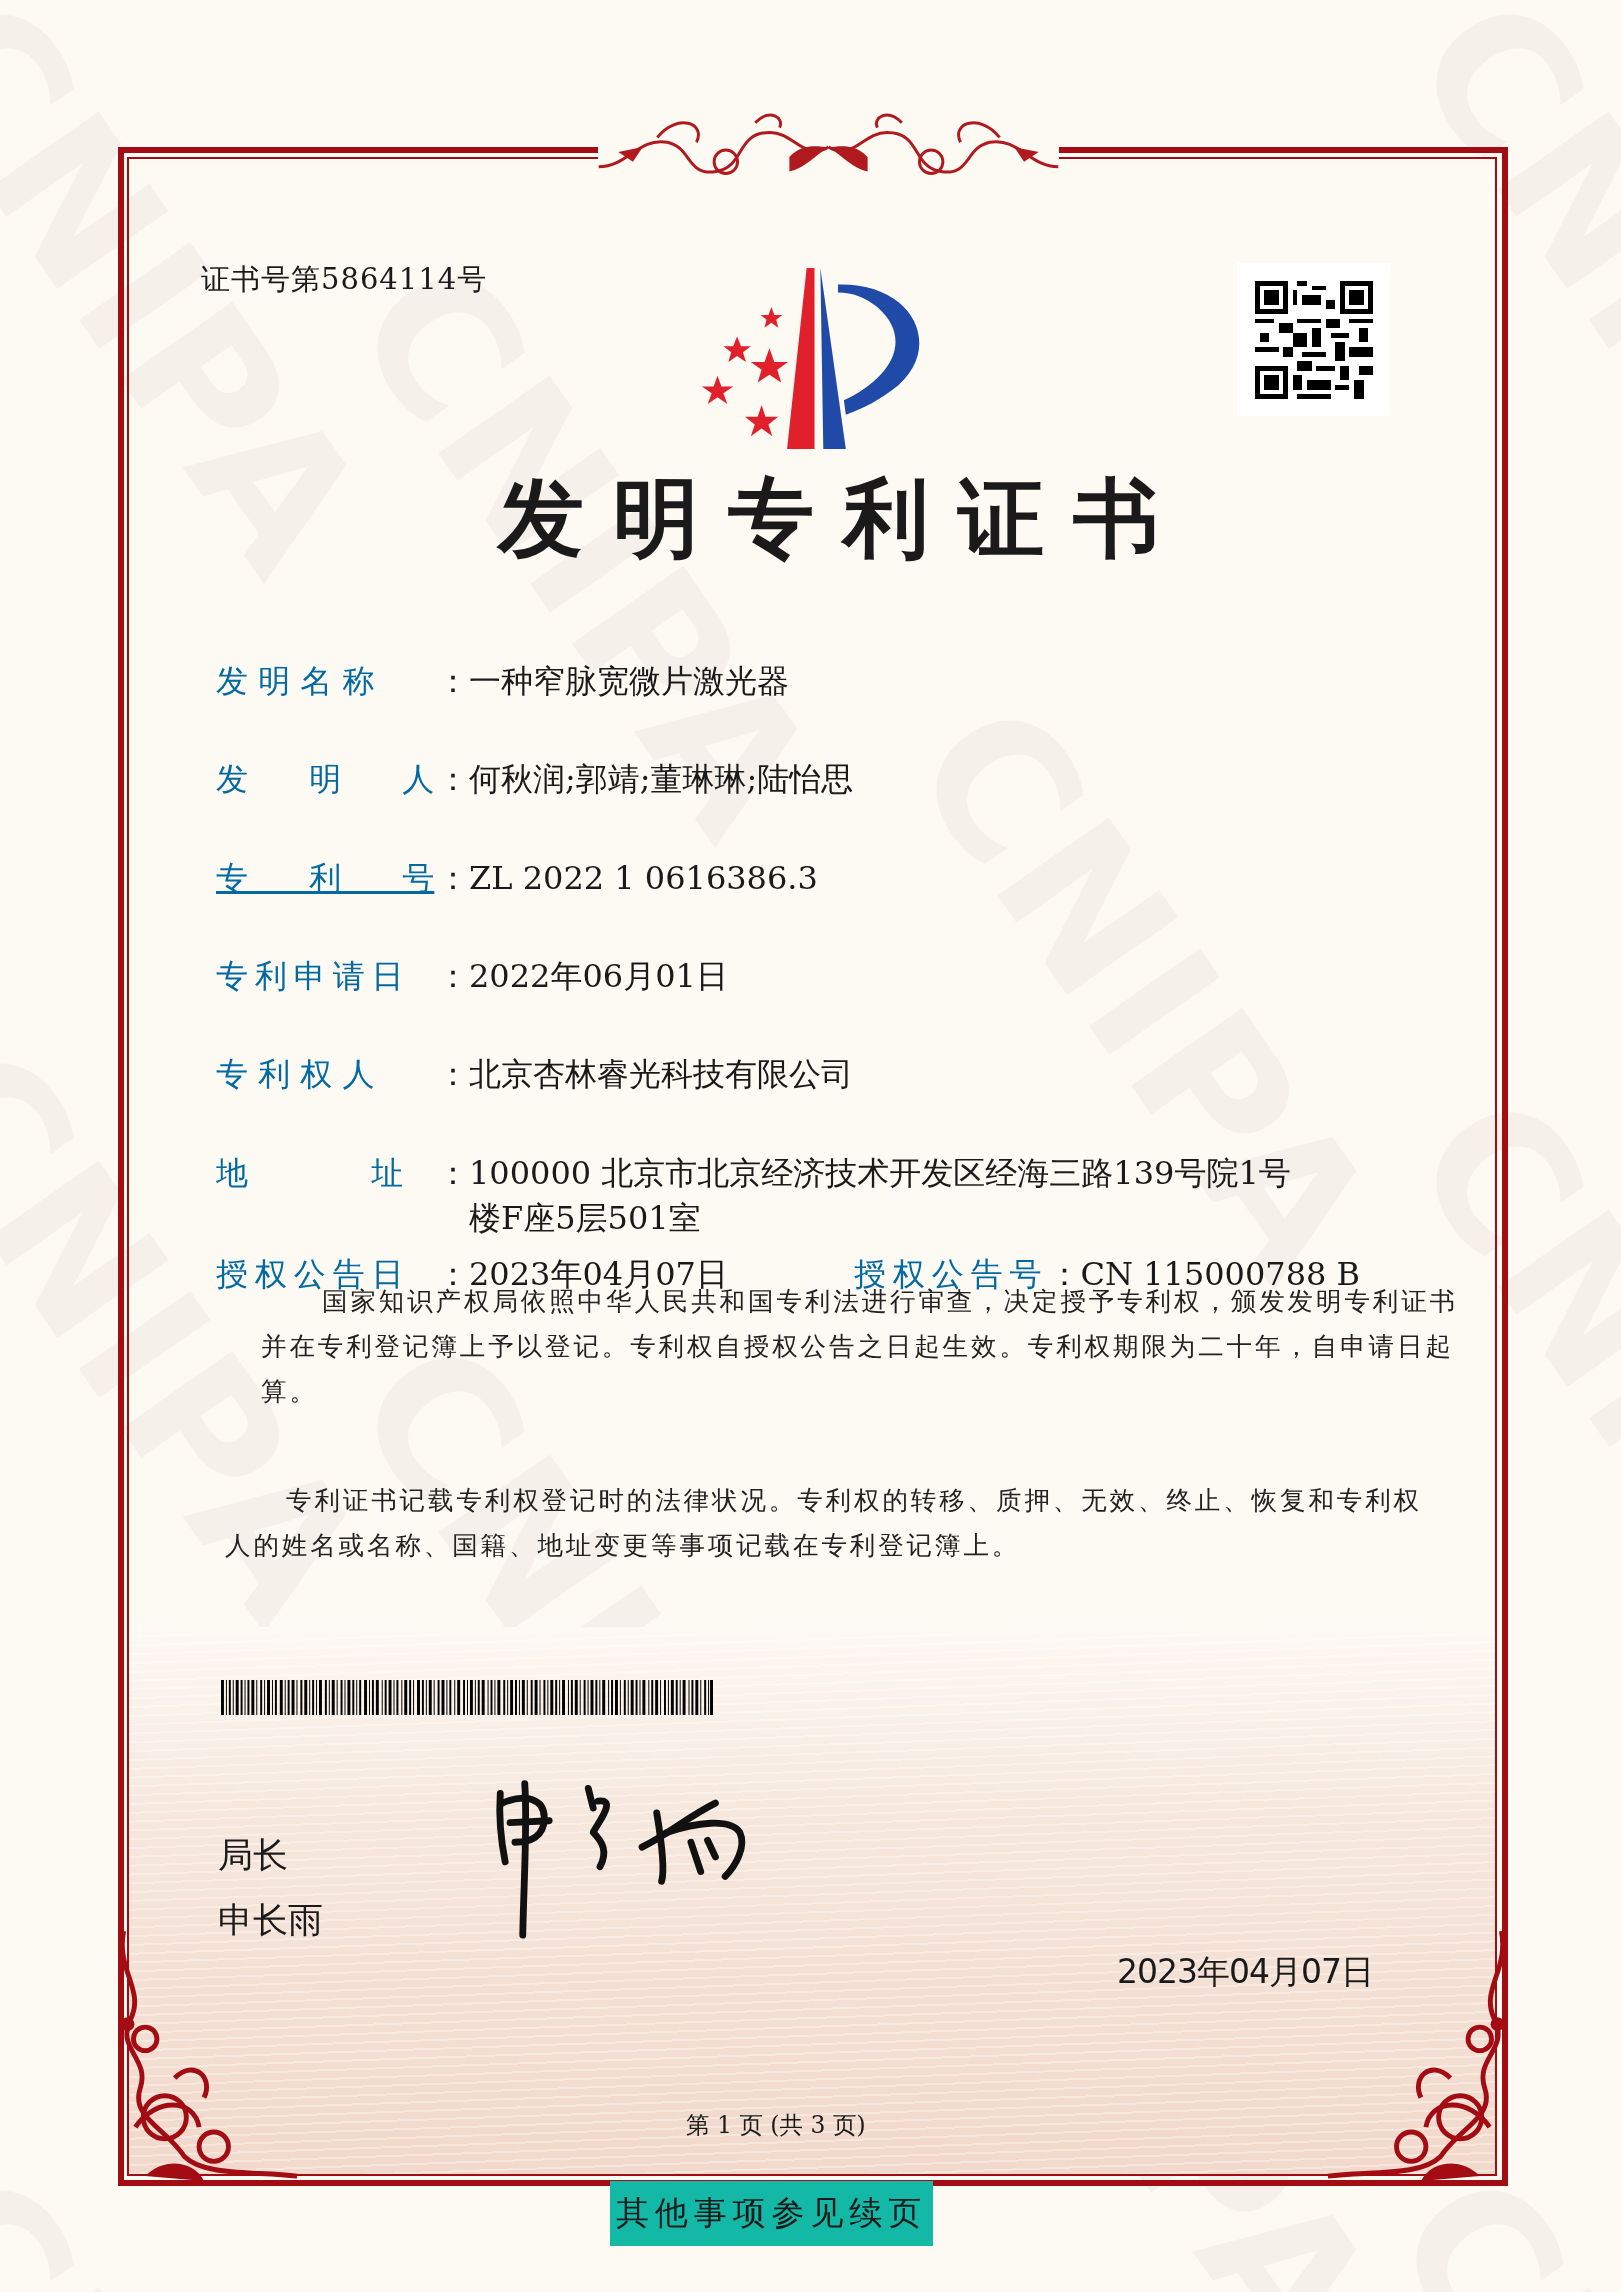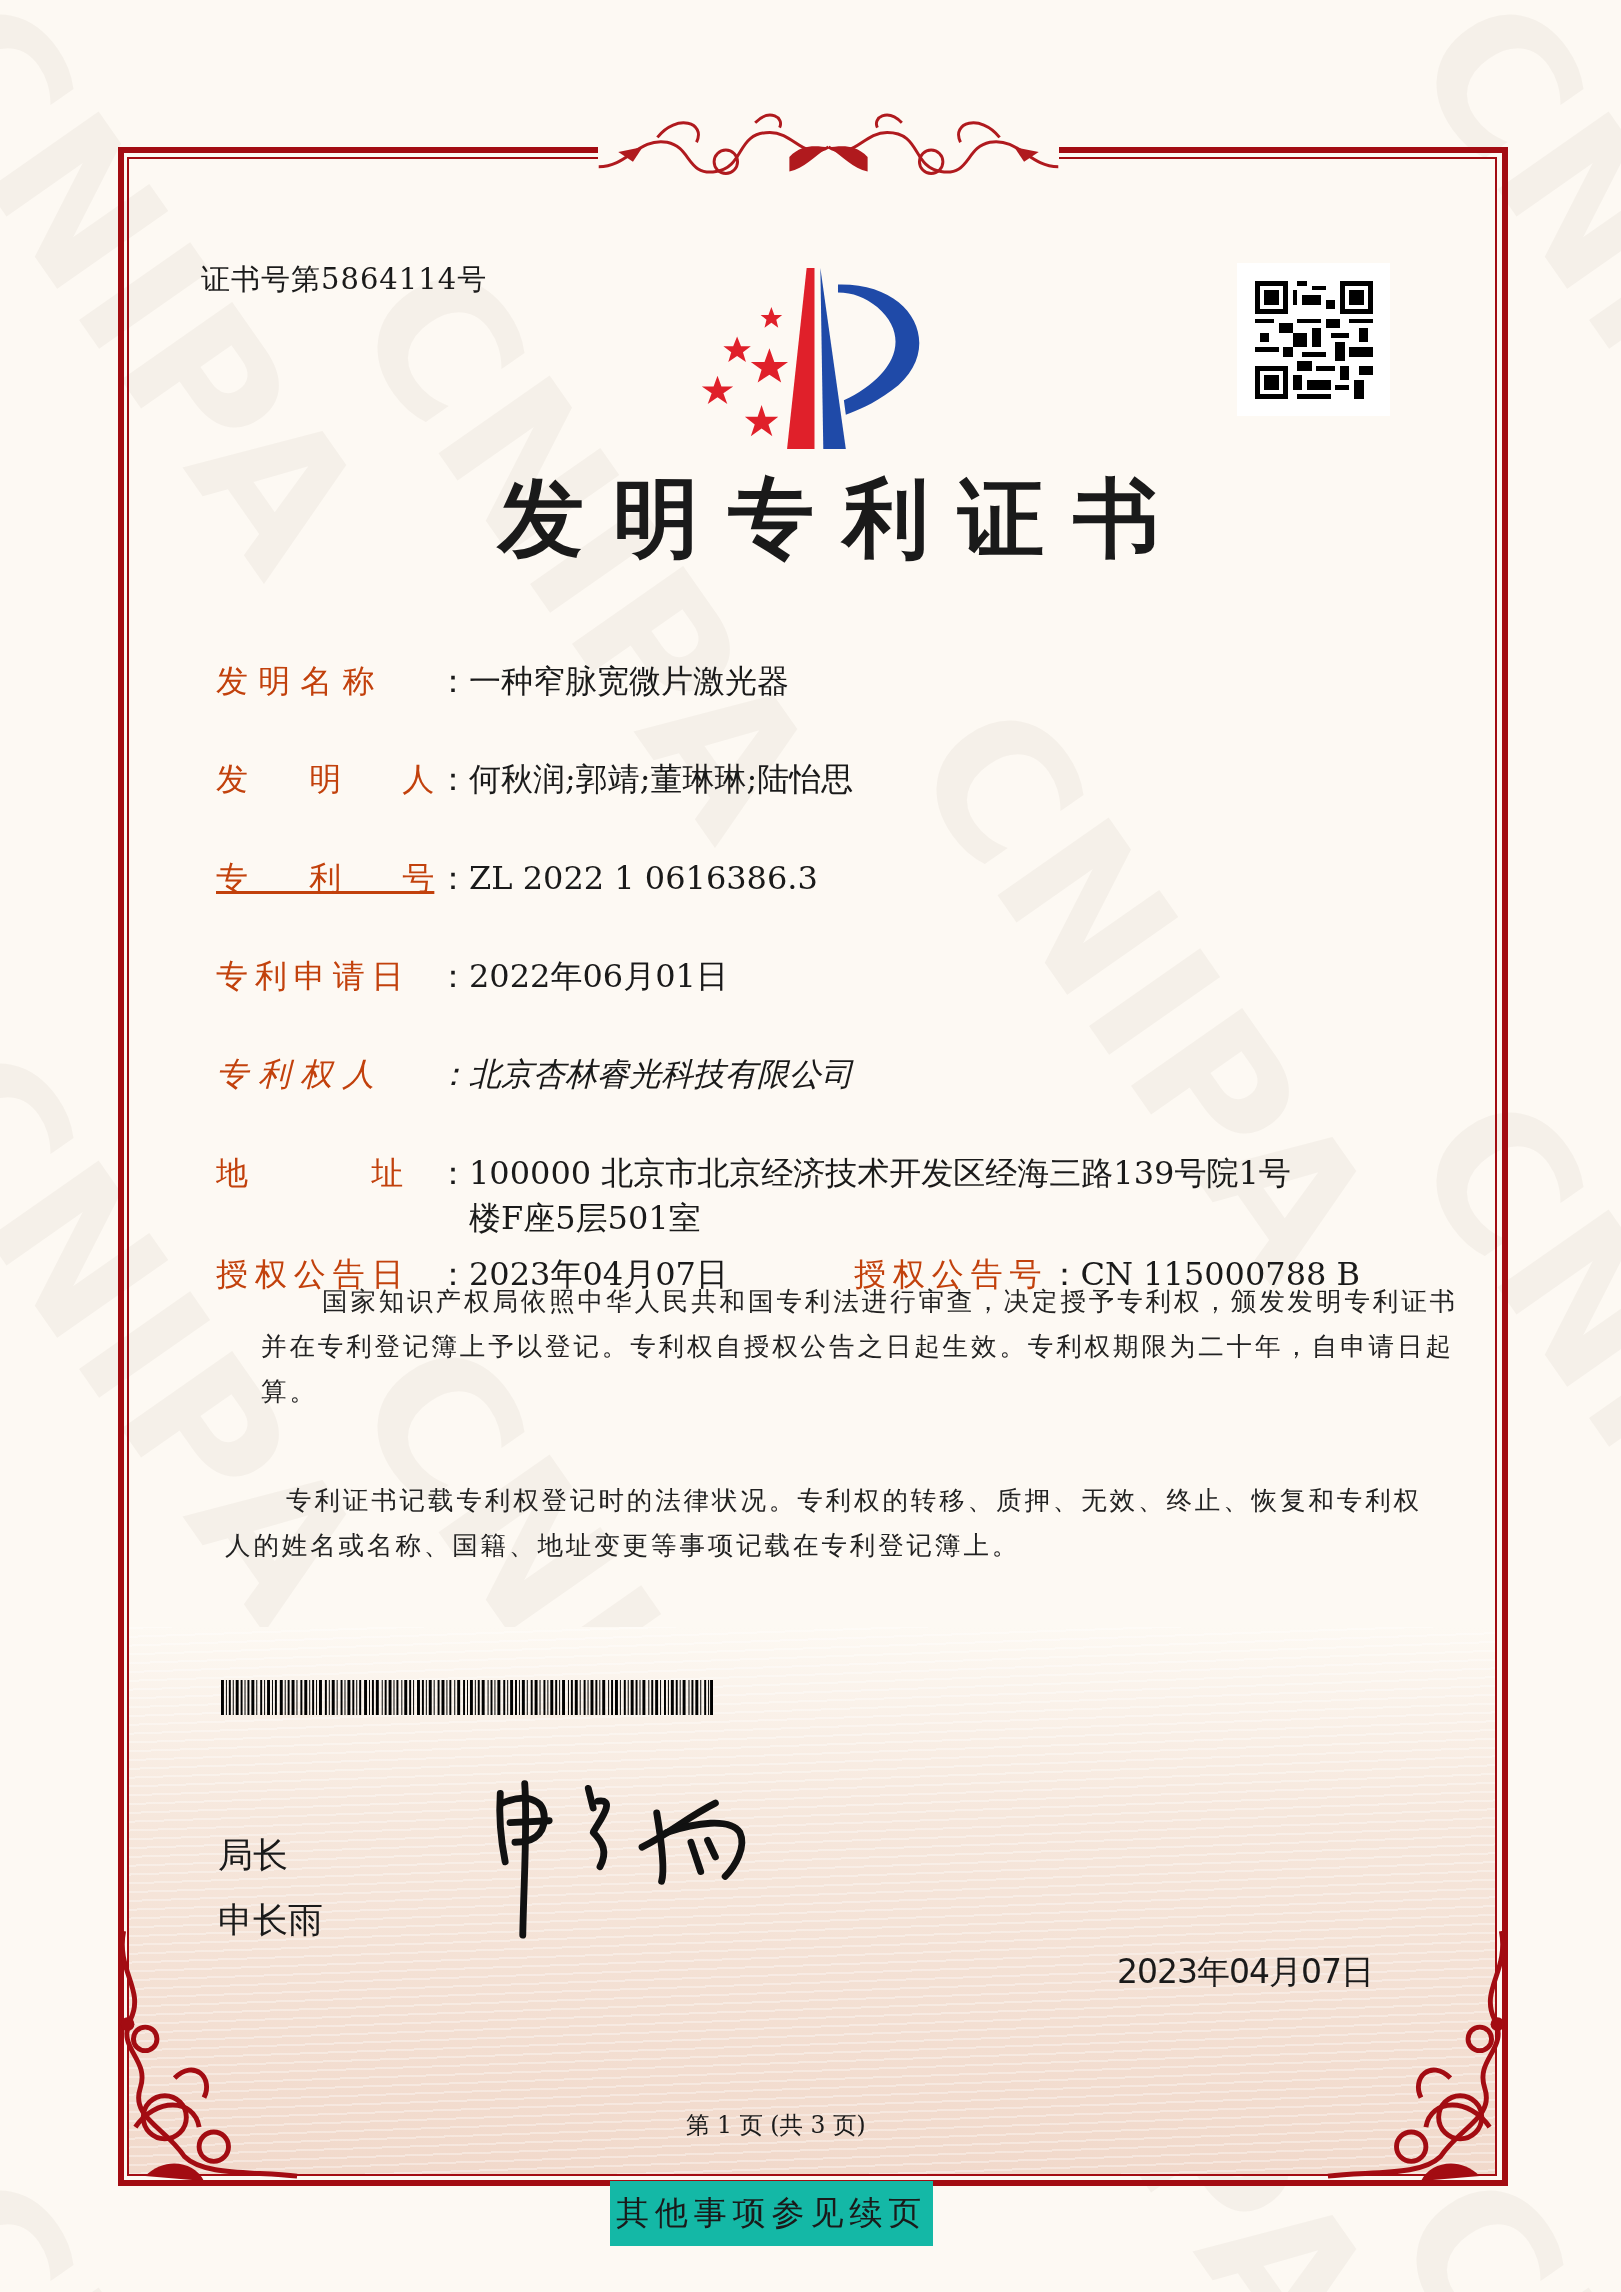--- a/index.html
+++ b/index.html
@@ -45,21 +45,21 @@
     left: 1237px; top: 263px; width: 153px; height: 153px; background: #fff;
     display: flex; align-items: center; justify-content: center;
   }
 
   .title {
     left: 490px; top: 461px; font-size: 86px; letter-spacing: 29px;
     font-family: "DejaVu Sans", "Liberation Sans", sans-serif; font-weight: bold; margin-left: 8px;
   }
 
   .field { position: absolute; left: 216px; font-size: 32px; line-height: 45px; }
-  .field .lbl { display: inline-block; width: 221px; color: #c2410c; }
+  .field .lbl { display: inline-block; width: 221px; color: #0369a1; }
   .field .val { color: #1a1a1a; margin-top: 36px; }
 
   .para {
     position: absolute; left: 225px; width: 1206px; font-size: 25.5px;
     line-height: 45px; text-indent: 61px; letter-spacing: 2.9px; color: #222;
   }
 
   .barcode { left: 221px; top: 1680px; width: 492px; height: 35px; }
 
   .sig-title { left: 218px; top: 1823px; font-size: 35px; font-family: "DejaVu Sans", "Liberation Sans", sans-serif; line-height: 65px; }
@@ -207,21 +207,21 @@
 </div>
 <div class="field" style="top:757px;">
   <span class="lbl" style="word-spacing:51px;">发 明 人</span>：<span class="val">何秋润;郭靖;董琳琳;陆怡思</span>
 </div>
 <div class="field" style="top:856px;">
   <span class="lbl" style="word-spacing:51px;text-decoration:underline;">专 利 号</span>：<span class="val">ZL 2022 1 0616386.3</span>
 </div>
 <div class="field" style="top:954px;">
   <span class="lbl" style="letter-spacing:6.9px;">专利申请日</span>：<span class="val">2022年06月01日</span>
 </div>
-<div class="field" style="top:1052px;font-style:italic;">
+<div class="field" style="top:1052px;">
   <span class="lbl">专 利 权 人</span>：<span class="val">北京杏林睿光科技有限公司</span>
 </div>
 <div class="field" style="top:1151px;">
   <span class="lbl" style="word-spacing:113px;">地 址</span>：<span class="val">100000 北京市北京经济技术开发区经海三路139号院1号</span><br>
   <span style="display:inline-block; width:253px;"></span><span class="val">楼F座5层501室</span>
 </div>
 <div class="field" style="top:1252px;">
   <span class="lbl" style="letter-spacing:6.9px;">授权公告日</span>：<span class="val">2023年04月07日</span>
 </div>
 <div class="field" style="top:1252px; left:854px;">

